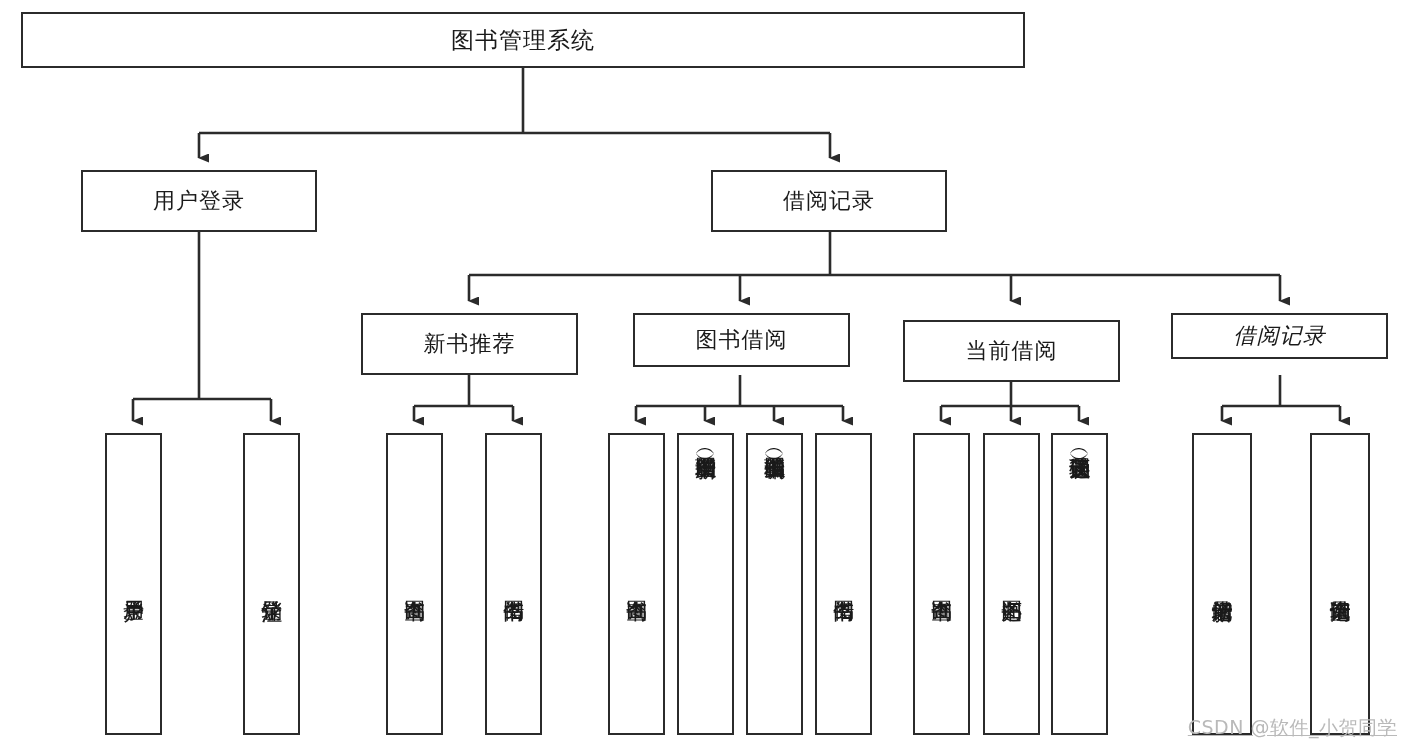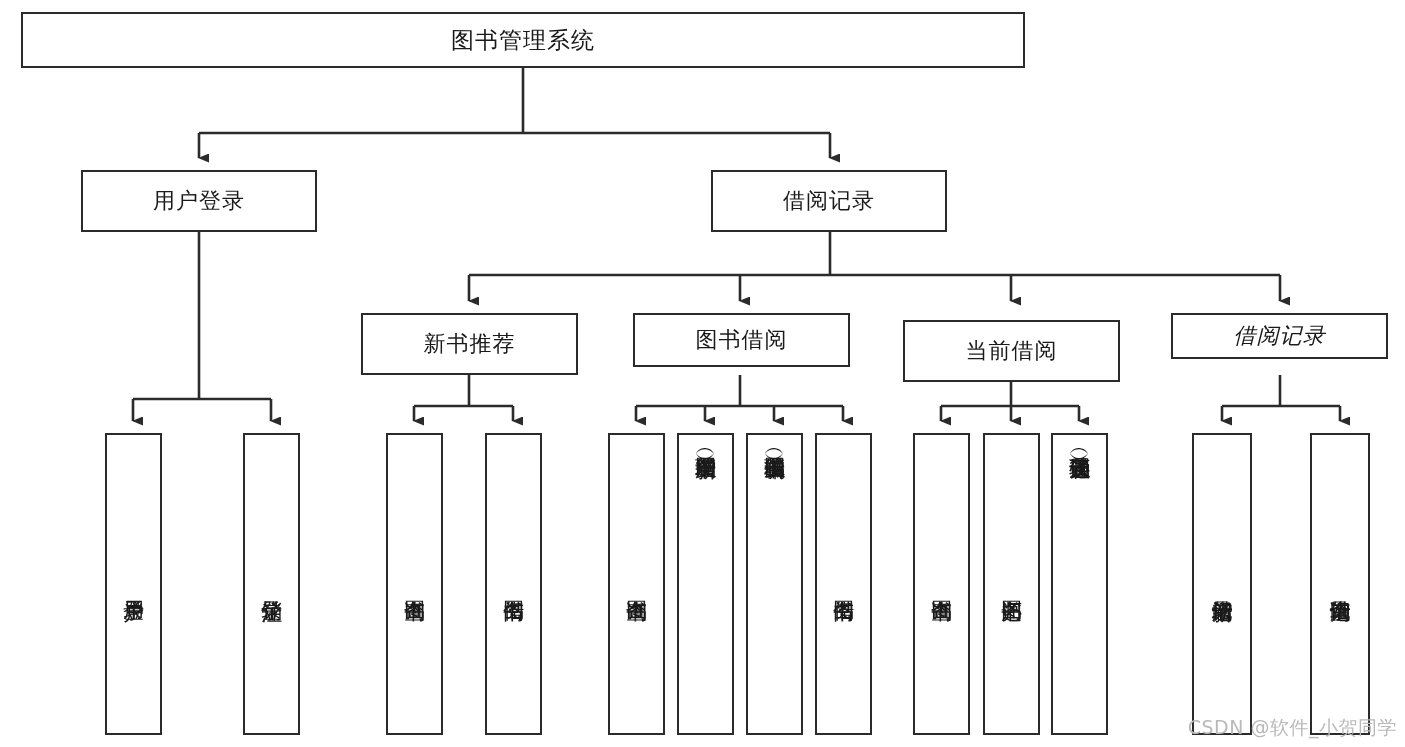--- a/index.html
+++ b/index.html
@@ -47,20 +47,21 @@
 
   #watermark{
     position:absolute;
     right:8px;
     bottom:6px;
     font-size:19px;
     color:#b9b9b9;
     white-space:nowrap;
     letter-spacing:0.5px;
     pointer-events:none;
+    text-decoration:underline;
   }
 </style>
 </head>
 <body>
 
 <div id="stage">
 
   <svg id="wires" viewBox="0 0 1405 747" xmlns="http://www.w3.org/2000/svg">
     <defs>
       <marker id="arw" markerWidth="10" markerHeight="11" refX="4.5" refY="10" orient="auto" markerUnits="userSpaceOnUse">

